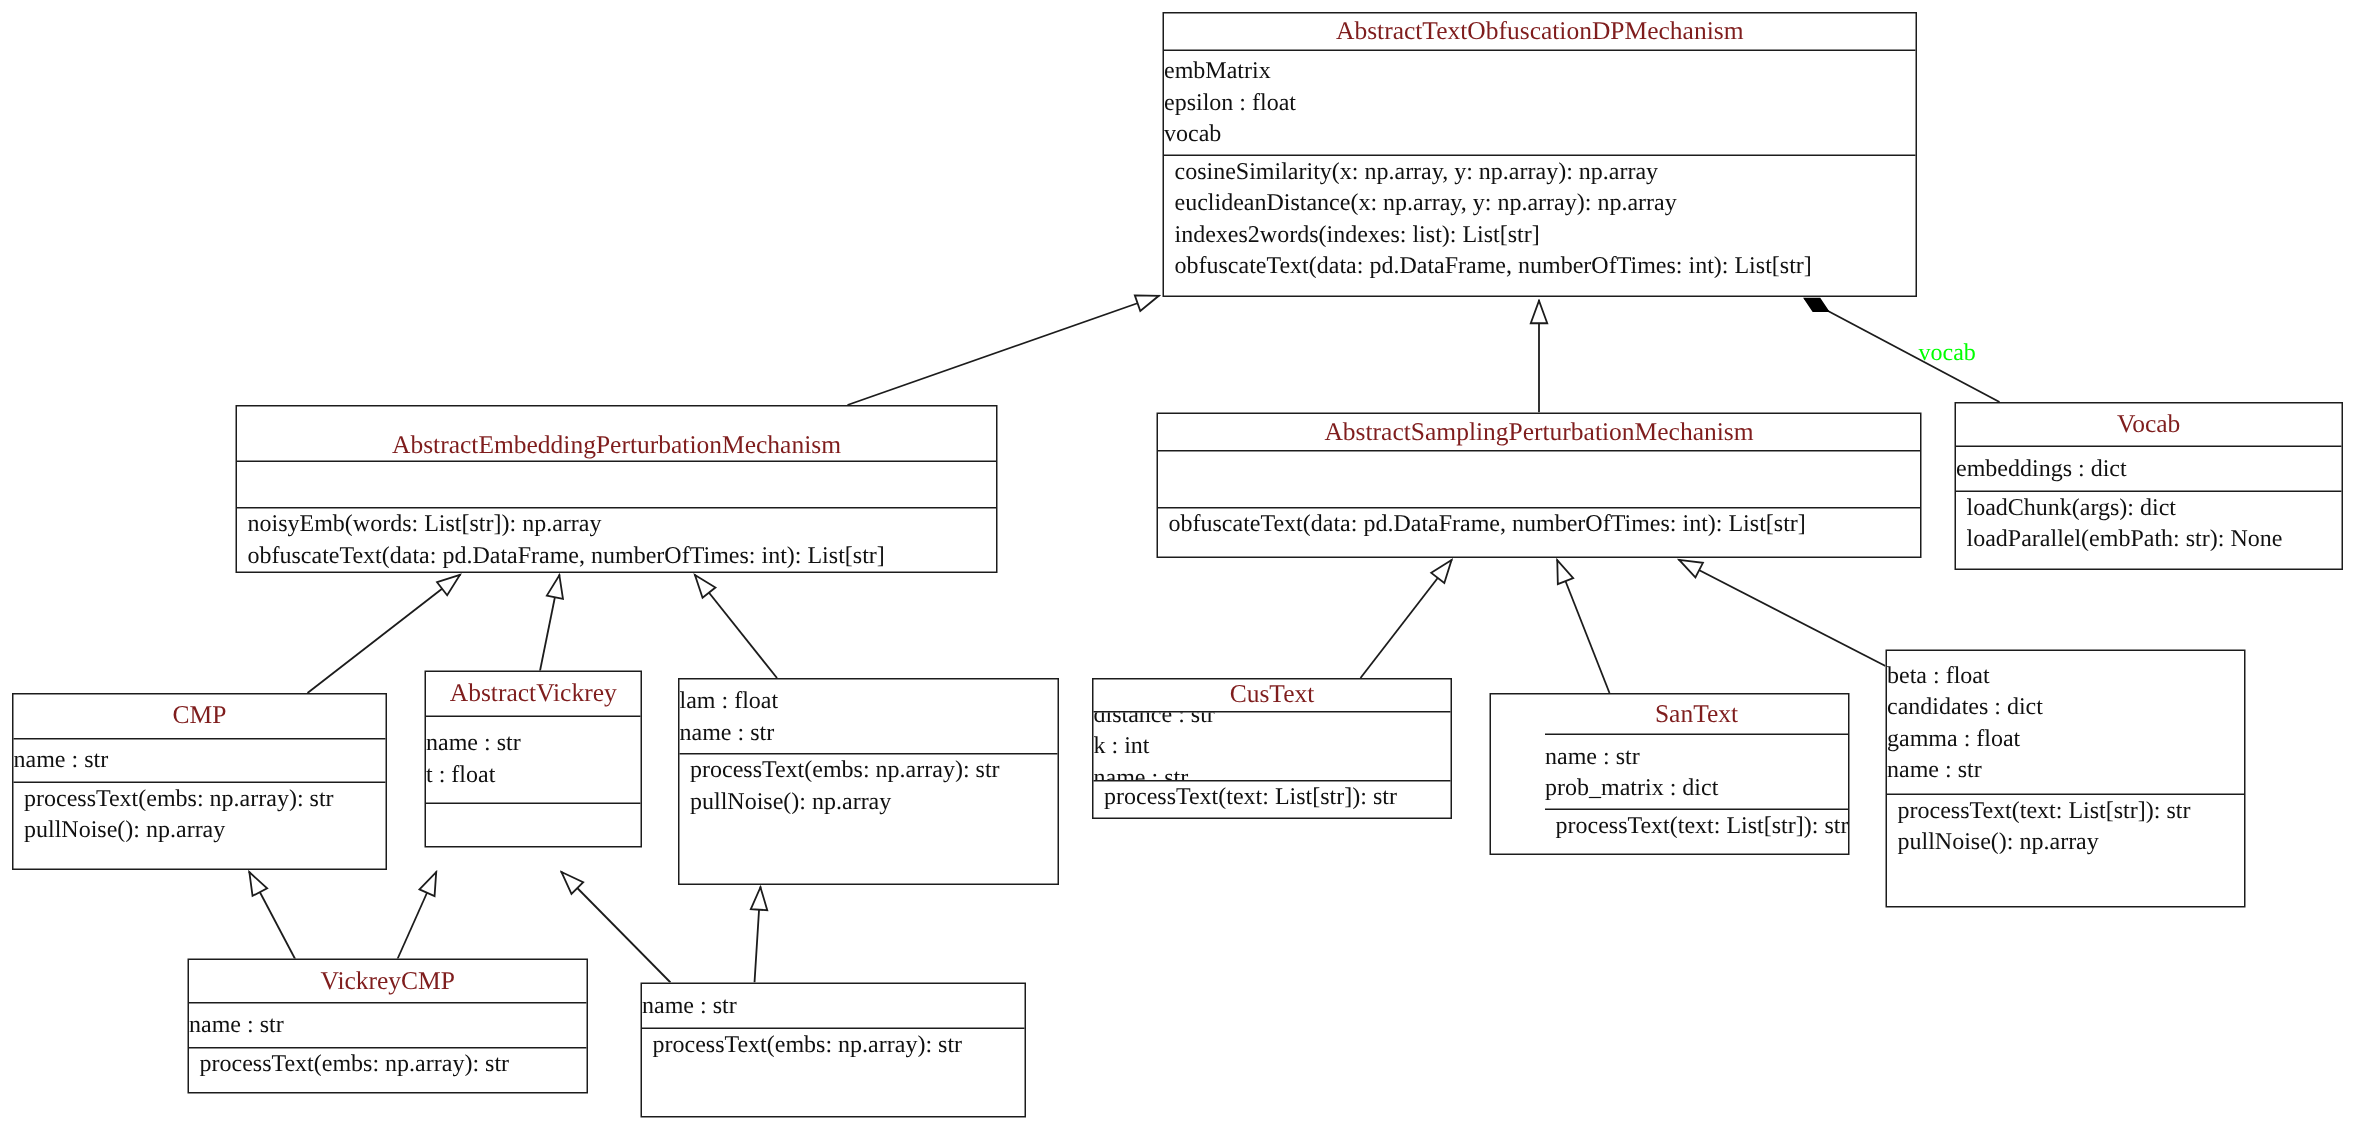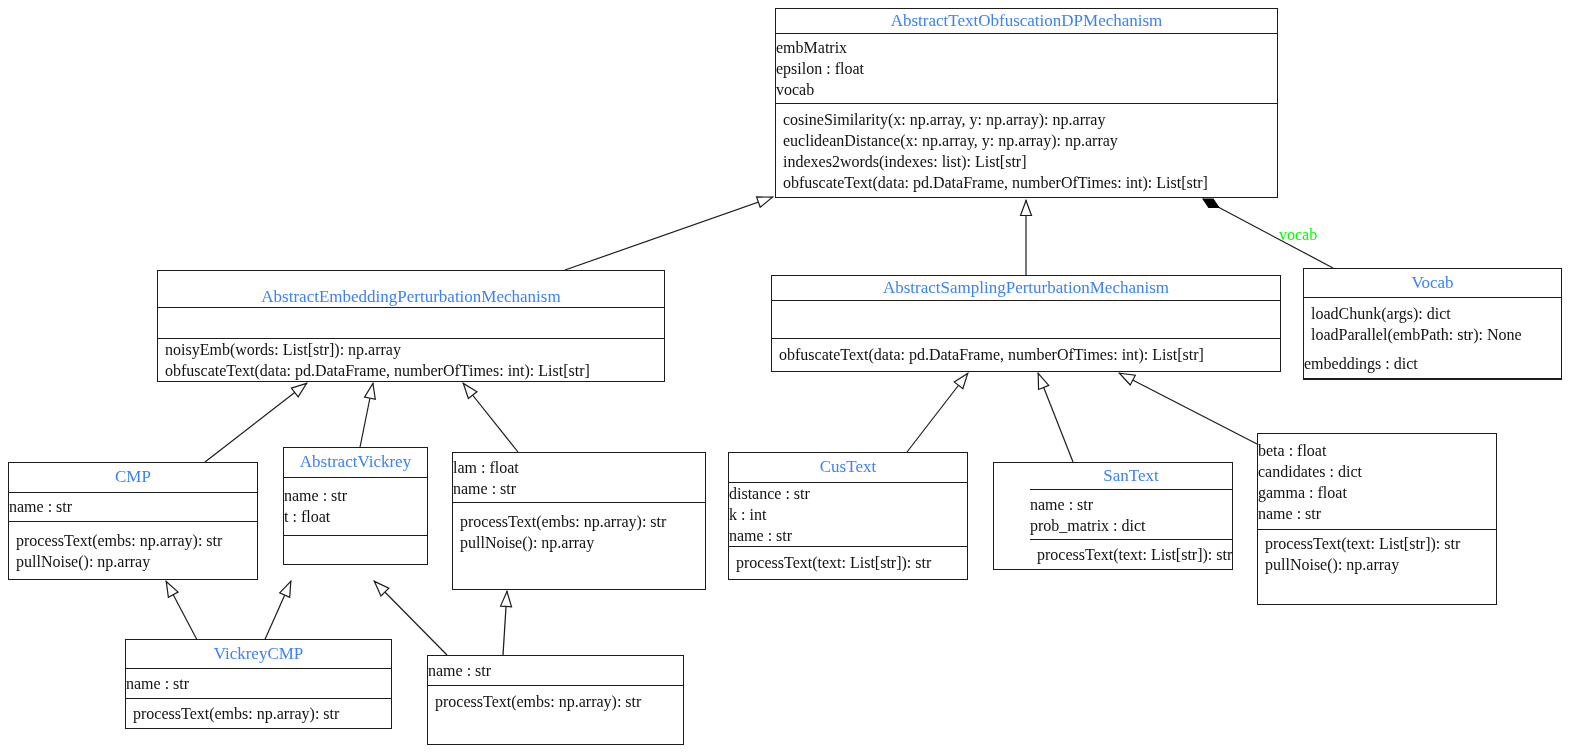--- a/index.html
+++ b/index.html
@@ -16,28 +16,28 @@
     position:absolute;
     background:#ffffff;
     border:1.2px solid #1c1c1c;
     box-sizing:border-box;
     display:flex;flex-direction:column;
   }
   .uml-sec{box-sizing:border-box;overflow:hidden;}
   .uml-title{
     display:flex;align-items:center;justify-content:center;
     border-bottom:1px solid #1c1c1c;
-    font-size:17px;color:#3b82f6;white-space:nowrap;
+    font-size:17px;color:#7f1d1d;white-space:nowrap;
   }
   .uml-attrs{
     display:flex;align-items:center;
     border-bottom:1px solid #1c1c1c;
   }
   .uml-methods{
-    display:flex;align-items:center;justify-content:flex-start;
+    display:flex;justify-content:flex-start;
     padding-left:7px;padding-right:3px;
   }
   .uml-lines{text-align:left;}
   .uml-line{
     font-size:16px;line-height:21px;color:#111;white-space:nowrap;
   }
   .edge{stroke:#1c1c1c;stroke-width:1.2;fill:none;}
   .edge-label{font-family:"Liberation Serif","DejaVu Serif",serif;font-size:16px;}
 </style>
 </head>
@@ -105,29 +105,29 @@
           <div class="uml-lines"></div>
         </div>
         <div class="uml-sec uml-methods" style="height: 33px;">
           <div class="uml-lines">
             <div class="uml-line">obfuscateText(data: pd.DataFrame, numberOfTimes: int): List[str]</div>
           </div>
         </div>
       </div>
       <div class="uml-class" style="left: 1303px; top: 268px; width: 259px; height: 112px;">
         <div class="uml-sec uml-title" style="height: 30px;">Vocab</div>
+        <div class="uml-sec uml-attrs" style="height: 30px;">
+          <div class="uml-lines">
+            <div class="uml-line">embeddings : dict</div>
+          </div>
+        </div>
         <div class="uml-sec uml-methods" style="height: 52px;">
           <div class="uml-lines">
             <div class="uml-line">loadChunk(args): dict</div>
             <div class="uml-line">loadParallel(embPath: str): None</div>
-          </div>
-        </div>
-        <div class="uml-sec uml-attrs" style="height: 30px;">
-          <div class="uml-lines">
-            <div class="uml-line">embeddings : dict</div>
           </div>
         </div>
       </div>
       <div class="uml-class" style="left: 8px; top: 462px; width: 250px; height: 118px;">
         <div class="uml-sec uml-title" style="height: 30px;">CMP</div>
         <div class="uml-sec uml-attrs" style="height: 30px;">
           <div class="uml-lines">
             <div class="uml-line">name : str</div>
           </div>
         </div>
@@ -157,21 +157,21 @@
             <div class="uml-line">name : str</div>
           </div>
         </div>
         <div class="uml-sec uml-methods" style="height: 58px;">
           <div class="uml-lines">
             <div class="uml-line">processText(embs: np.array): str</div>
             <div class="uml-line">pullNoise(): np.array</div>
           </div>
         </div>
       </div>
-      <div class="uml-class" style="left: 728px; top: 452px; width: 240px; height: 128px;">
+      <div class="uml-class" style="left: 728px; top: 452px; width: 240px; height: 94px;">
         <div class="uml-sec uml-title" style="height: 30px;">CusText</div>
         <div class="uml-sec uml-attrs" style="height: 65px;">
           <div class="uml-lines">
             <div class="uml-line">distance : str</div>
             <div class="uml-line">k : int</div>
             <div class="uml-line">name : str</div>
           </div>
         </div>
         <div class="uml-sec uml-methods" style="height: 33px;">
           <div class="uml-lines">

